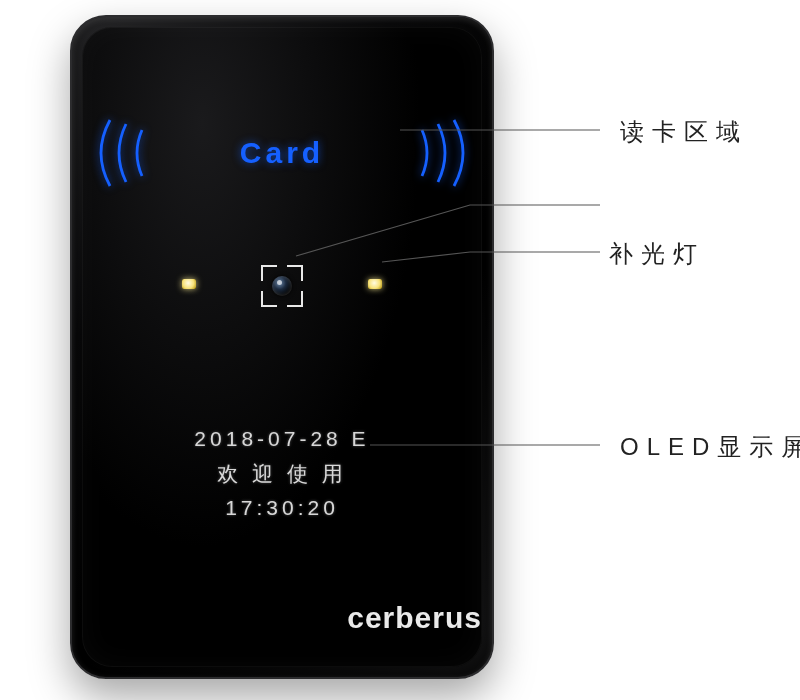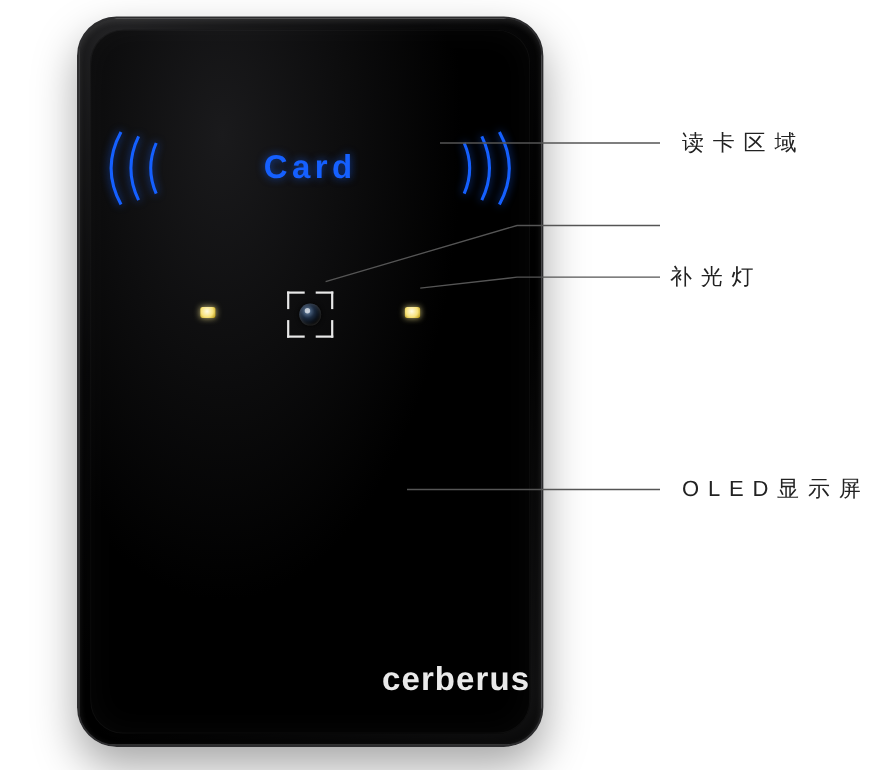--- a/index.html
+++ b/index.html
@@ -69,21 +69,21 @@
 
   
   .brand{
     position:absolute;left:0;right:0;bottom:32px;text-align:right;
     color:#eaeaea;font-size:30px;letter-spacing:1px;font-weight:600;
     font-family:"Avenir Next","Metropolis",Arial,sans-serif;
   }
 
   
   .callout-label{
-    position:absolute;color:#222;font-size:20px;letter-spacing:8px;
+    position:absolute;color:#222;font-size:24px;letter-spacing:8px;
     white-space:nowrap;
   }
   .lead{position:absolute;stroke:#555;stroke-width:1.2;fill:none}
 </style>
 </head>
 <body>
 
 <div class="stage">
 
   <div class="device">
@@ -108,20 +108,25 @@
         <div class="camera">
           <span class="corner tl"></span>
           <span class="corner tr"></span>
           <span class="corner bl"></span>
           <span class="corner br"></span>
           <div class="lens"></div>
         </div>
         <div class="fill-light fill-right"></div>
       </div>
 
+      <div class="oled">
+        <div>2018-07-28 E</div>
+        <div>欢 迎 使 用</div>
+        <div>17:30:20</div>
+      </div>
 
       <div class="brand">cerberus</div>
     </div>
   </div>
 
   <svg class="lead" style="left:0;top:0;width:800px;height:700px;position:absolute;pointer-events:none">
 
     <polyline points="400,130 470,130 600,130"></polyline>
 
     <polyline points="296,256 470,205 600,205"></polyline>

